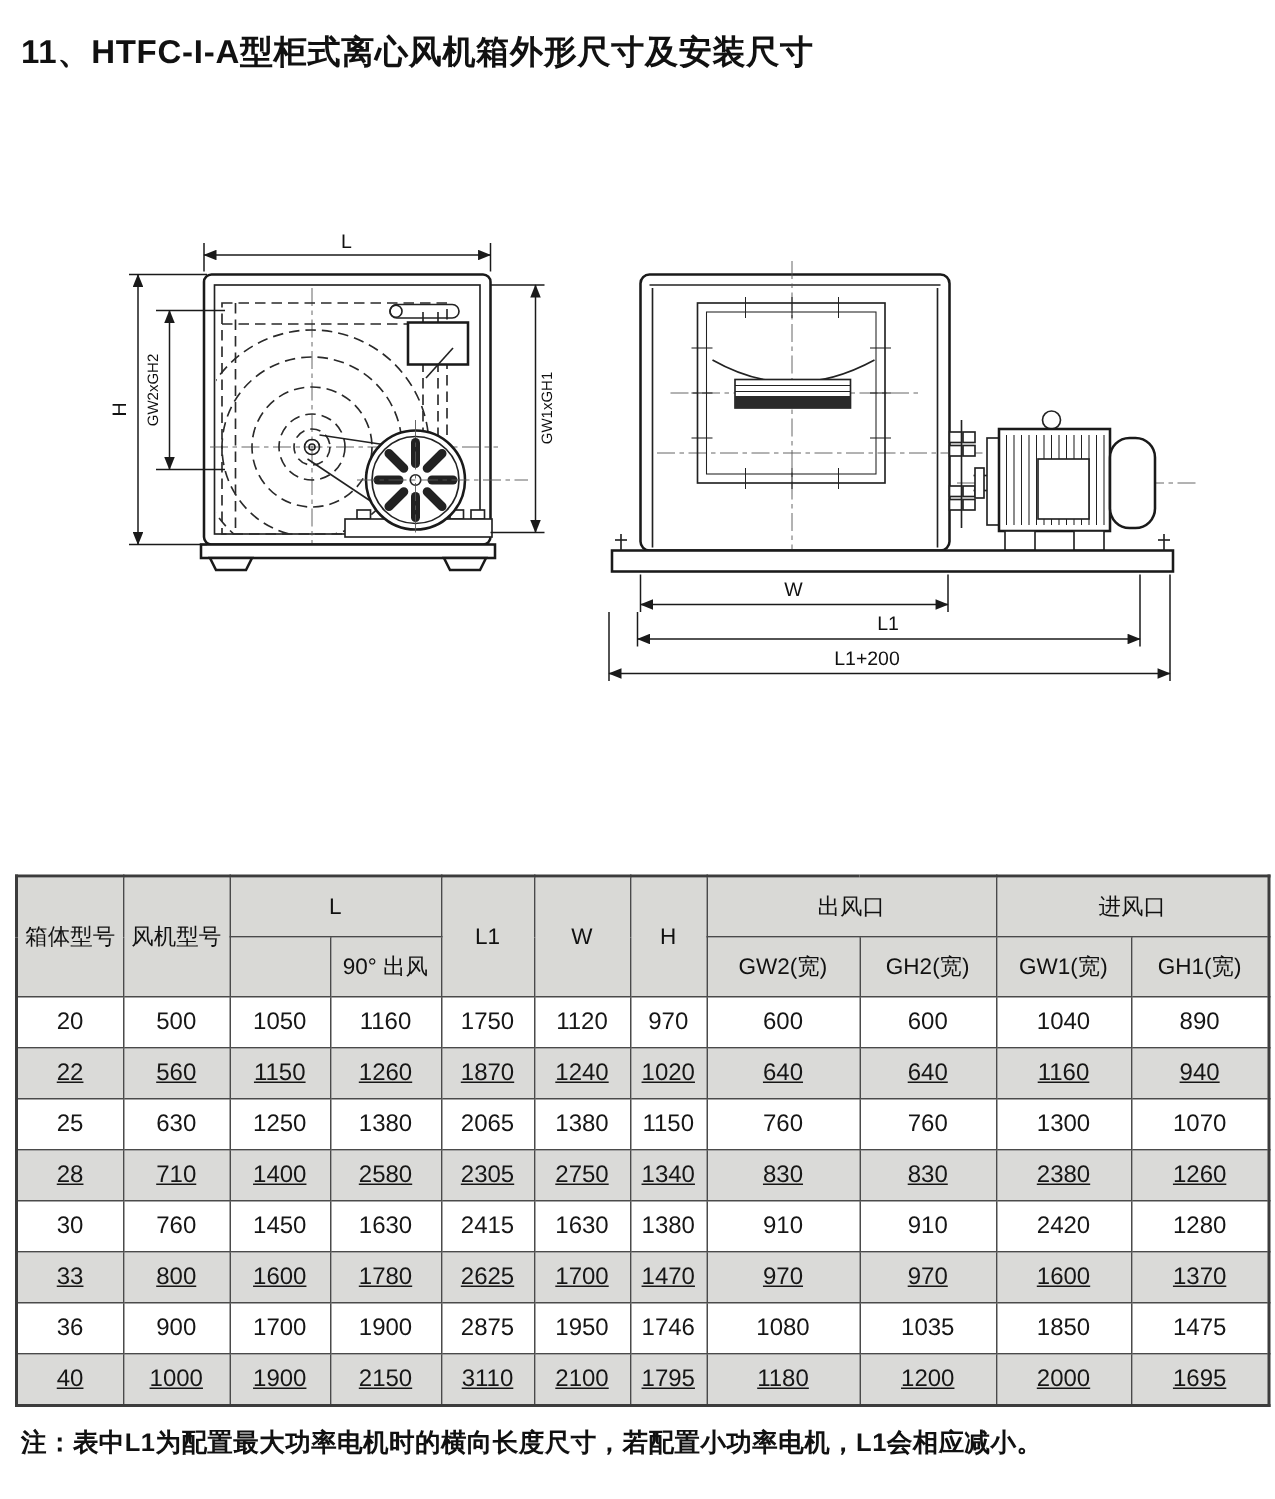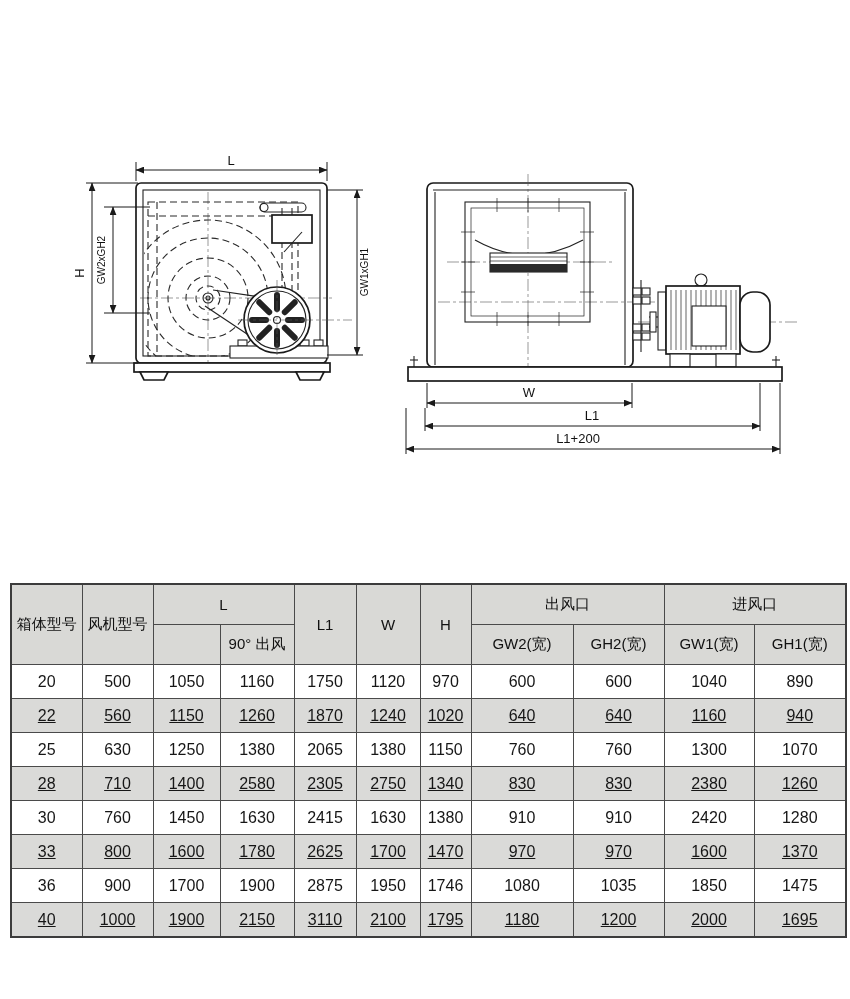--- a/index.html
+++ b/index.html
@@ -56,20 +56,21 @@
     position:absolute;left:14px;top:950px;
     font-size:17px;font-weight:600;color:#111;letter-spacing:.3px;
     white-space:nowrap;
   }
 </style>
 </head>
 <body>
 
 <div class="page">
 
+  <div class="title">11、HTFC-I-A型柜式离心风机箱外形尺寸及安装尺寸</div>
 
   <svg class="drawings" width="850" height="330" viewBox="0 0 850 330">
     <defs>
       <marker id="arr" viewBox="0 0 10 8" refX="9.5" refY="4" markerWidth="9" markerHeight="7" orient="auto-start-reverse">
         <path d="M0,0 L10,4 L0,8 Z" fill="#1a1a1a"></path>
       </marker>
       <clipPath id="frontClip">
           <rect x="144" y="51" width="176" height="165"></rect>
         </clipPath>
     </defs>
@@ -392,13 +393,14 @@
             <td>1795</td>
             <td>1180</td>
             <td>1200</td>
             <td>2000</td>
             <td>1695</td>
           </tr>
         </tbody>
     </table>
   </div>
 
+  <div class="note">注：表中L1为配置最大功率电机时的横向长度尺寸，若配置小功率电机，L1会相应减小。</div>
 </div>
 
 </body></html>

